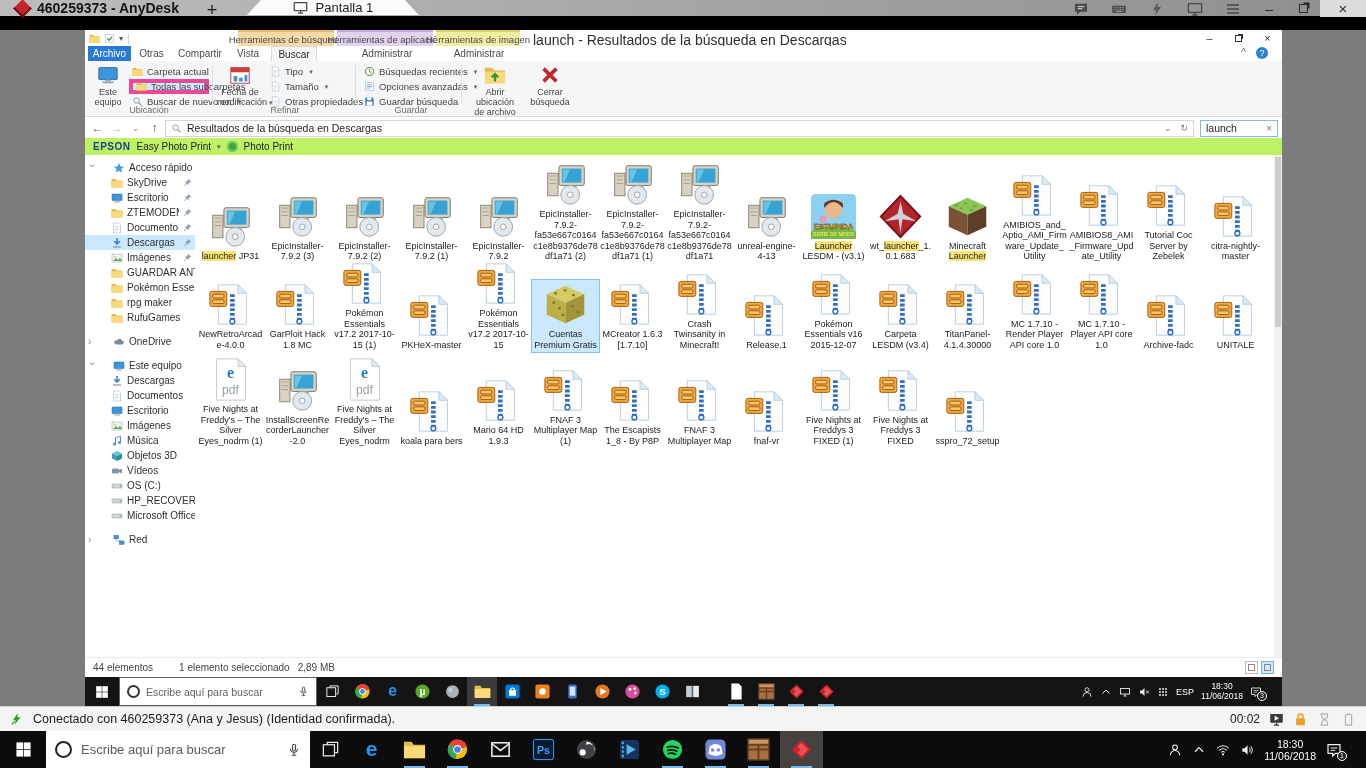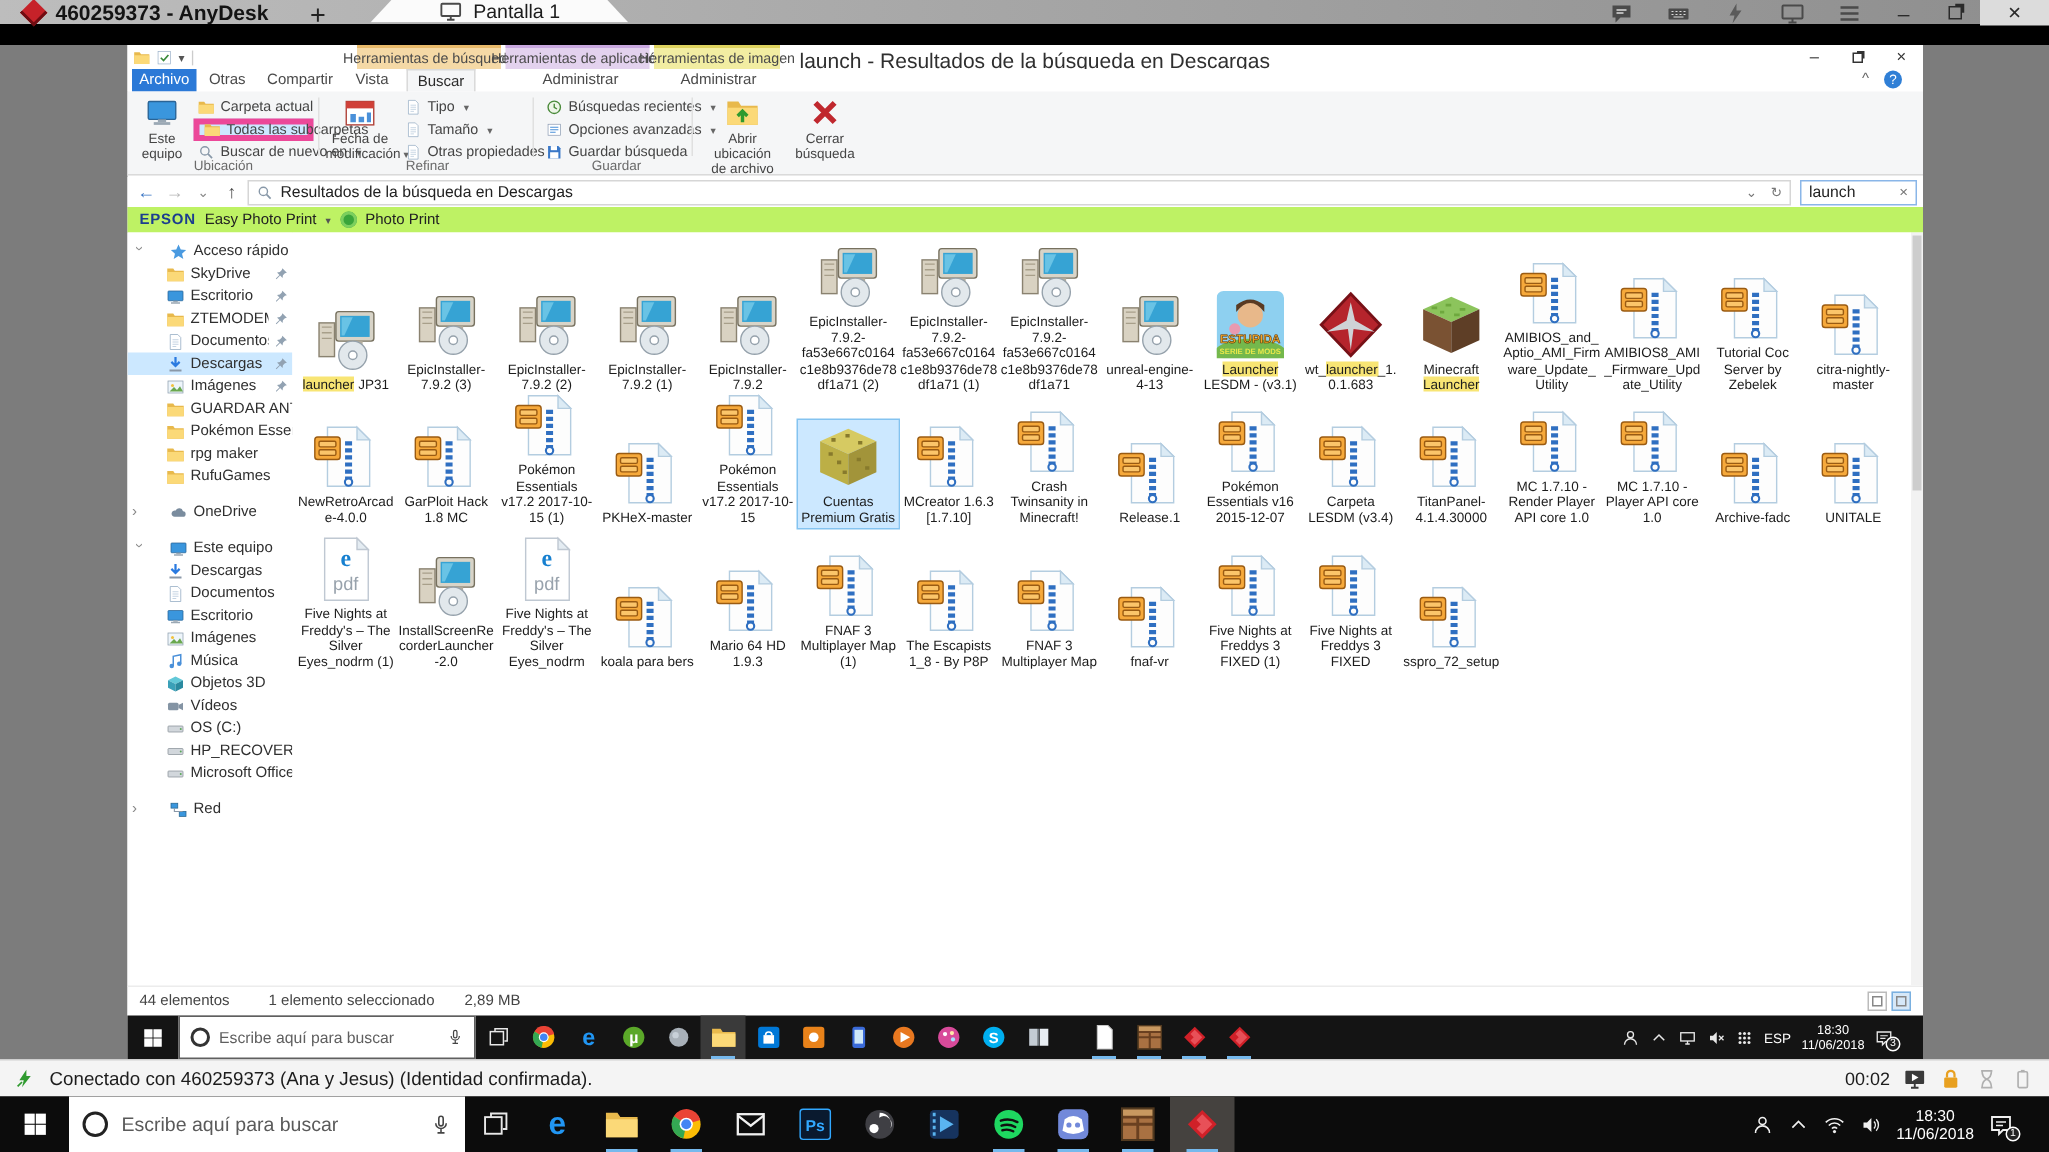--- a/index.html
+++ b/index.html
@@ -99,21 +99,21 @@
 .fitem{width:67px;padding:2px 1px;text-align:center}
 .fitem svg.ficon{width:45px;height:45px;margin:0 auto 2px}
 .flabel{font-size:9px;line-height:10.5px;color:#1c1c1c;overflow-wrap:anywhere}
 .fitem.sel{background:#cce8ff;outline:1px solid #84c3f0}
 #x-scroll{position:absolute;left:1189px;top:125px;width:8px;height:502px;background:#f2f2f2}
 #x-scroll .thumb{margin:2px 1px;height:170px;background:#cdcdcd}
 
 
 #x-status{position:absolute;left:0;top:627px;width:1197px;height:20px;border-top:1px solid #ececec;display:flex;align-items:center;padding:0 8px;font-size:10px;color:#444;background:#fff}
 #st-sel{margin-left:26px}
-#st-size{margin-left:20px}
+#st-size{margin-left:8px}
 .st-views{margin-left:auto;display:flex;gap:3px}
 .st-v{width:13px;height:13px;border:1px solid #bbb;display:flex;align-items:center;justify-content:center}
 .st-v.on{background:#d6e8f8;border-color:#7ab0e0}
 .st-v i{width:7px;height:7px;border:1px solid #888}
 
 
 #r-taskbar{position:absolute;left:0;top:647px;width:1197px;height:29px;background:#141414;display:flex;align-items:stretch}
 .rt-start{width:34px;display:flex;align-items:center;justify-content:center}
 .rt-start svg{width:14px;height:14px}
 #rt-search{width:198px;background:#fff;border:1px solid #5f5f5f;display:flex;align-items:center;gap:6px;padding:0 7px;font-size:10.5px;color:#5f5f5f}

